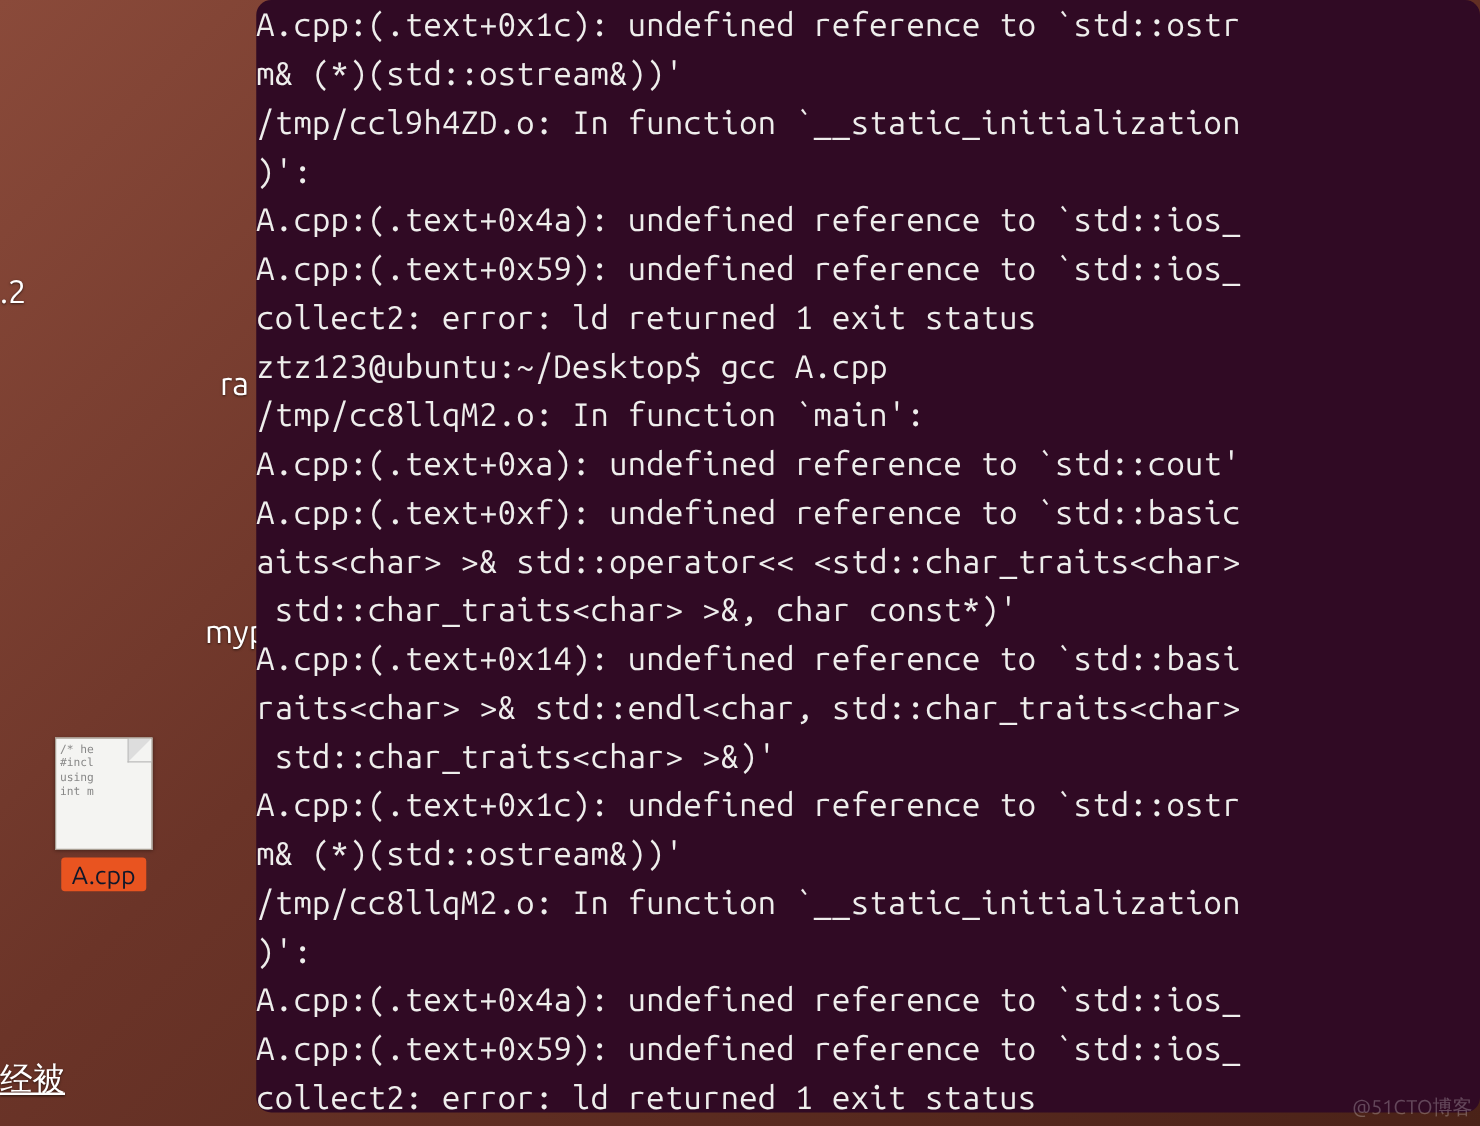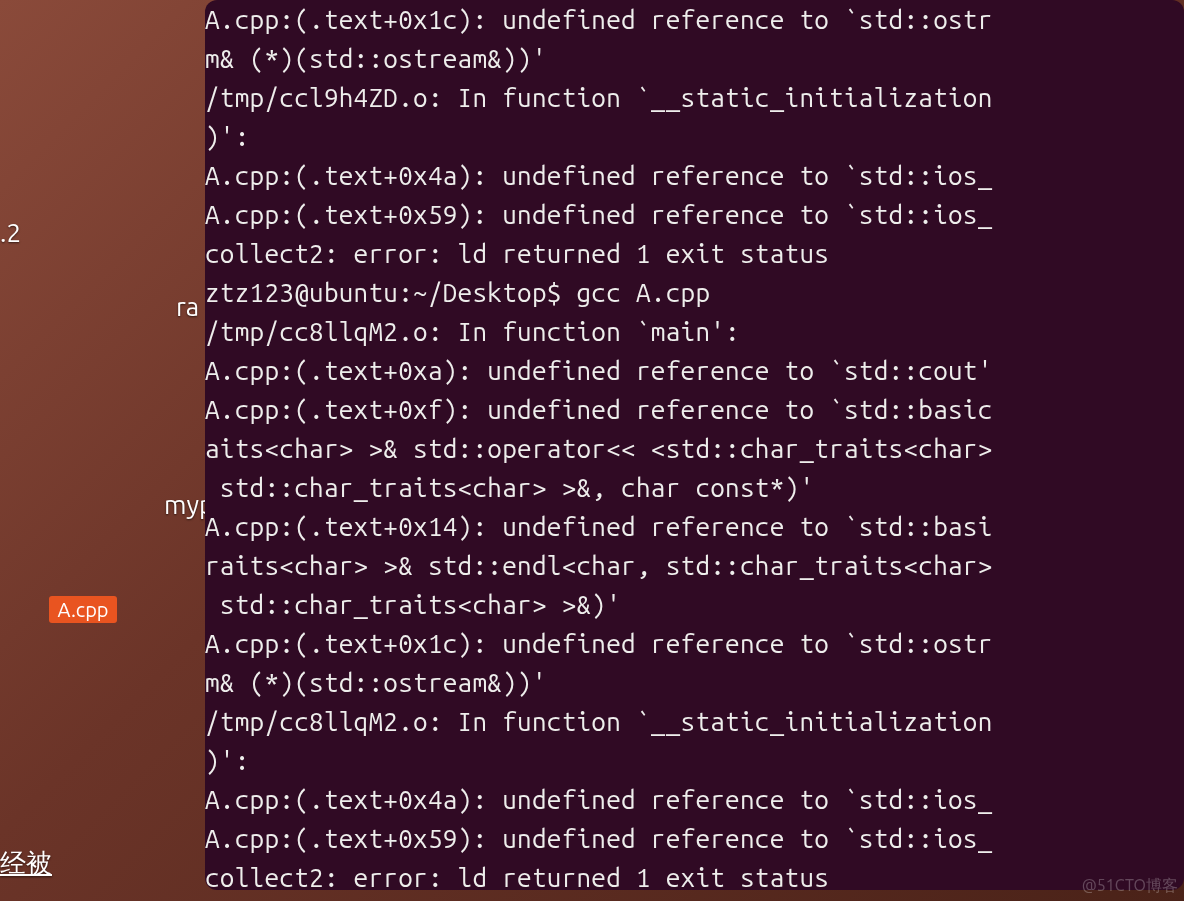--- a/index.html
+++ b/index.html
@@ -6,36 +6,43 @@
   .desktop{position:relative;width:1184px;height:901px;background:linear-gradient(135deg,#8a4a3a 0%,#6b3428 40%,#4a2218 100%);}
   .desk-text{position:absolute;color:#fff;font-size:26px;text-shadow:0 1px 2px rgba(0,0,0,.6);}
   .t1{left:0;top:218px;}
   .t2{left:176px;top:280px;margin-top:12px;}
   .t3{left:164px;top:490px;}
   .t4{left:0;top:846px;text-decoration:underline;}
   .file-icon{position:absolute;left:38px;top:590px;width:90px;text-align:center;}
   .file-img{width:76px;height:88px;background:#f4f4f2;border:1px solid #a89f94;margin:0 auto;position:relative;box-shadow:0 1px 3px rgba(0,0,0,.4);}
   .file-img .corner{position:absolute;top:0;right:0;width:18px;height:18px;background:linear-gradient(135deg,#ddd 0%,#ddd 49%,#f4f4f2 51%);border-left:1px solid #bbb;border-bottom:1px solid #bbb;}
   .file-img .code{font-family:monospace;font-size:9px;color:#888;text-align:left;padding:4px 3px;line-height:1.25;white-space:pre;overflow:hidden;}
-  .file-label{display:inline-block;margin-top:6px;background:#e95420;color:#ffffff;font-size:20px;padding:2px 8px;border-radius:3px;}
+  .file-label{display:inline-block;margin-top:6px;background:#e95420;color:#0f172a;font-size:20px;padding:2px 8px;border-radius:3px;}
   .terminal{position:absolute;left:205px;top:0;width:979px;height:890px;background:#300a24;padding:0;box-sizing:border-box;overflow:hidden;border-radius:12px;}
   .term-body{font-family:"Ubuntu Mono","DejaVu Sans Mono",monospace;font-size:26px;line-height:39px;color:#eeeeec;white-space:pre;letter-spacing:0.3px;}
   .watermark{position:absolute;right:6px;bottom:4px;font-size:16px;color:rgba(255,255,255,.25);}
 </style>
 </head>
 <body>
 
 <div class="desktop">
 
   <div class="desk-text t1">.2</div>
   <div class="desk-text t2">ra</div>
   <div class="desk-text t3">myp</div>
   <div class="desk-text t4">经被</div>
 
   <div class="file-icon">
+    <div class="file-img">
+      <div class="corner"></div>
+      <div class="code">/* he
+#incl
+using
+int m</div>
+    </div>
     <span class="file-label">A.cpp</span>
   </div>
 
   <div class="terminal">
     <div class="term-body" id="term-out">A.cpp:(.text+0x1c): undefined reference to `std::ostr
 m&amp; (*)(std::ostream&amp;))'
 /tmp/ccl9h4ZD.o: In function `__static_initialization
 )':
 A.cpp:(.text+0x4a): undefined reference to `std::ios_
 A.cpp:(.text+0x59): undefined reference to `std::ios_

